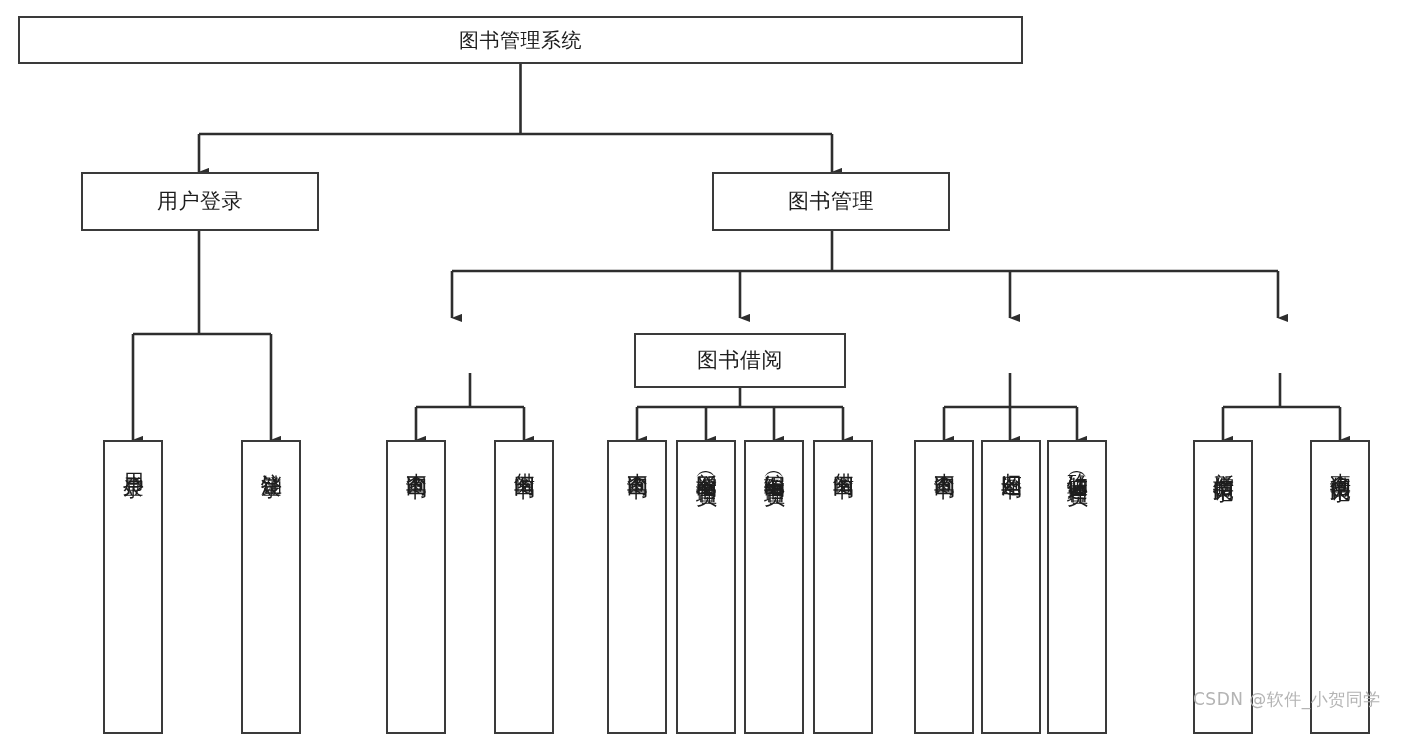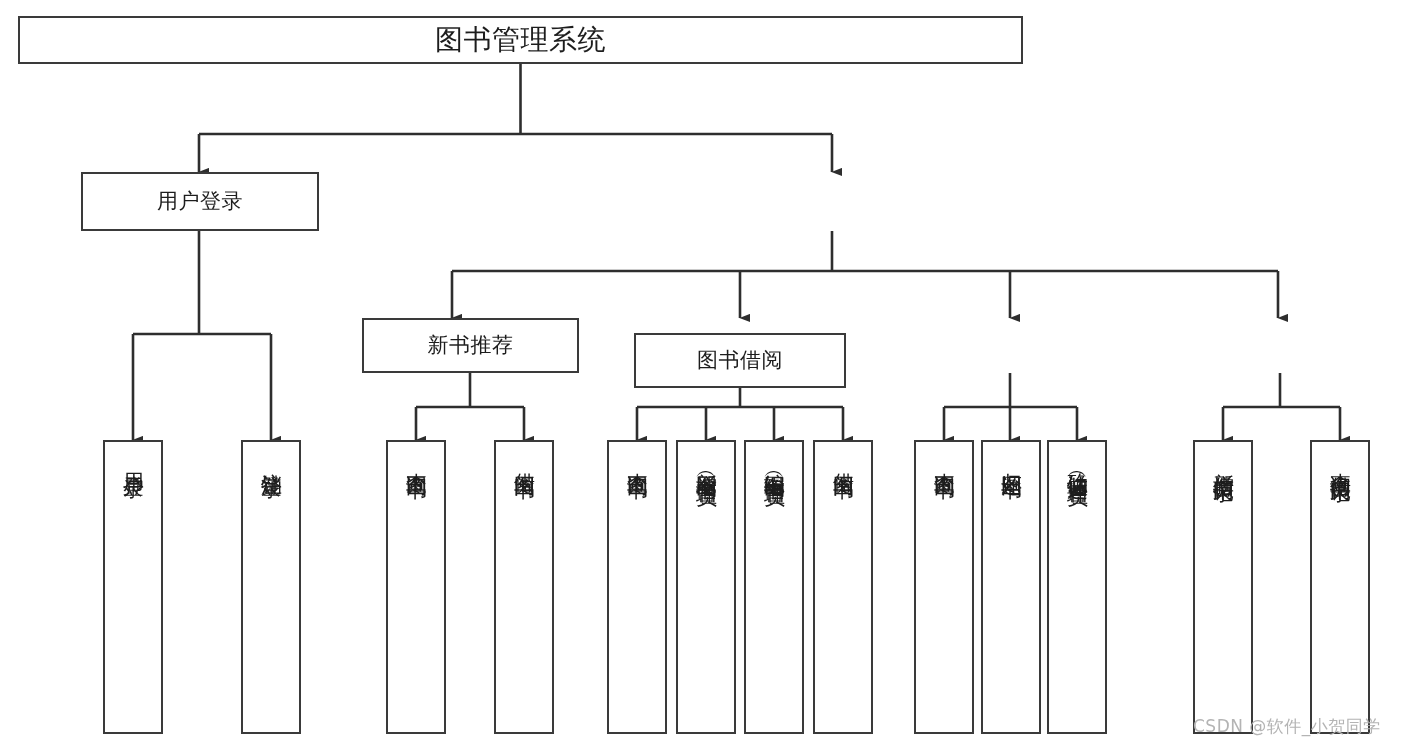--- a/index.html
+++ b/index.html
@@ -36,21 +36,21 @@
     justify-content: center;
     color: #1d1d1d;
     z-index: 2;
   }
   .node .label {
     font-size: 21px;
     line-height: 1.15;
     letter-spacing: 0.5px;
     white-space: nowrap;
   }
-  .node.root .label { font-size: 28px; font-family: Liberation Serif, serif; }
+  .node.root .label { font-size: 20px; font-family: Liberation Serif, serif; }
   .node.leaf {
     align-items: flex-start;
     justify-content: center;
     padding-top: 14px;
   }
   .node.leaf .label {
     writing-mode: vertical-rl;
     text-orientation: upright;
     font-size: 21px;
     line-height: 1.18;
@@ -123,24 +123,24 @@
     </g>
   </svg>
 
   <div class="node root" style="left:18px; top:16px; width:1005px; height:48px;">
     <span class="label">图书管理系统</span>
   </div>
 
   <div class="node" style="left:81px; top:172px; width:238px; height:59px;">
     <span class="label">用户登录</span>
   </div>
+  <div class="node" style="left:712px; top:172px; width:238px; height:59px;">
+    <span class="label">图书管理</span>
+  </div>
 
-  <div class="node" style="left:362px; top:318px; width:217px; height:55px;">
-    <span class="label">新书推荐</span>
-  </div>
   <div class="node" style="left:634px; top:318px; width:212px; height:55px;margin-top:15px;">
     <span class="label">图书借阅</span>
   </div>
 
   <div class="node leaf" style="left:103px; top:440px; width:60px; height:294px;">
     <span class="label">用户登录</span>
   </div>
   <div class="node leaf" style="left:241px; top:440px; width:60px; height:294px;">
     <span class="label">注销登录</span>
   </div>
@@ -175,15 +175,15 @@
     <span class="label">确认归还（管理员）</span>
   </div>
 
   <div class="node leaf" style="left:1193px; top:440px; width:60px; height:294px;">
     <span class="label">新增借阅记录</span>
   </div>
   <div class="node leaf" style="left:1310px; top:440px; width:60px; height:294px;">
     <span class="label">查询借阅记录</span>
   </div>
 
-  <div class="watermark" style="left:1193px; top:715px;">CSDN @软件_小贺同学</div>
+  <div class="watermark" style="left:1193px; top:688px;">CSDN @软件_小贺同学</div>
 
 </div>
 
 </body></html>

